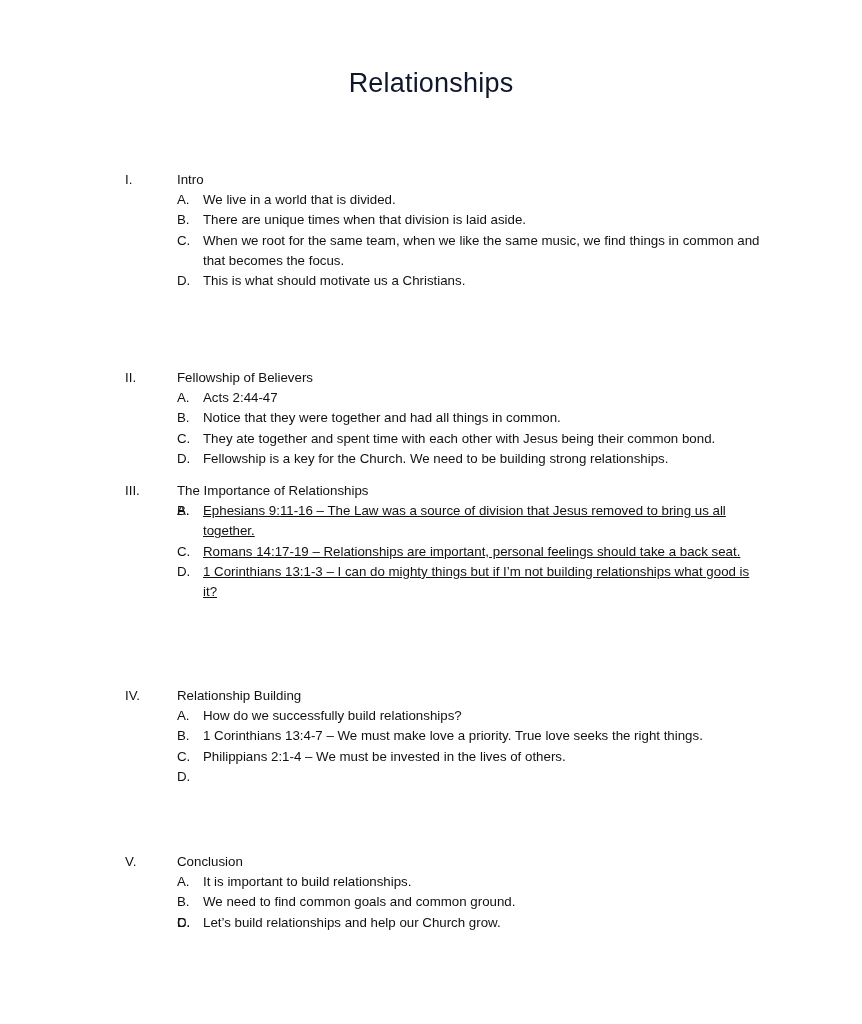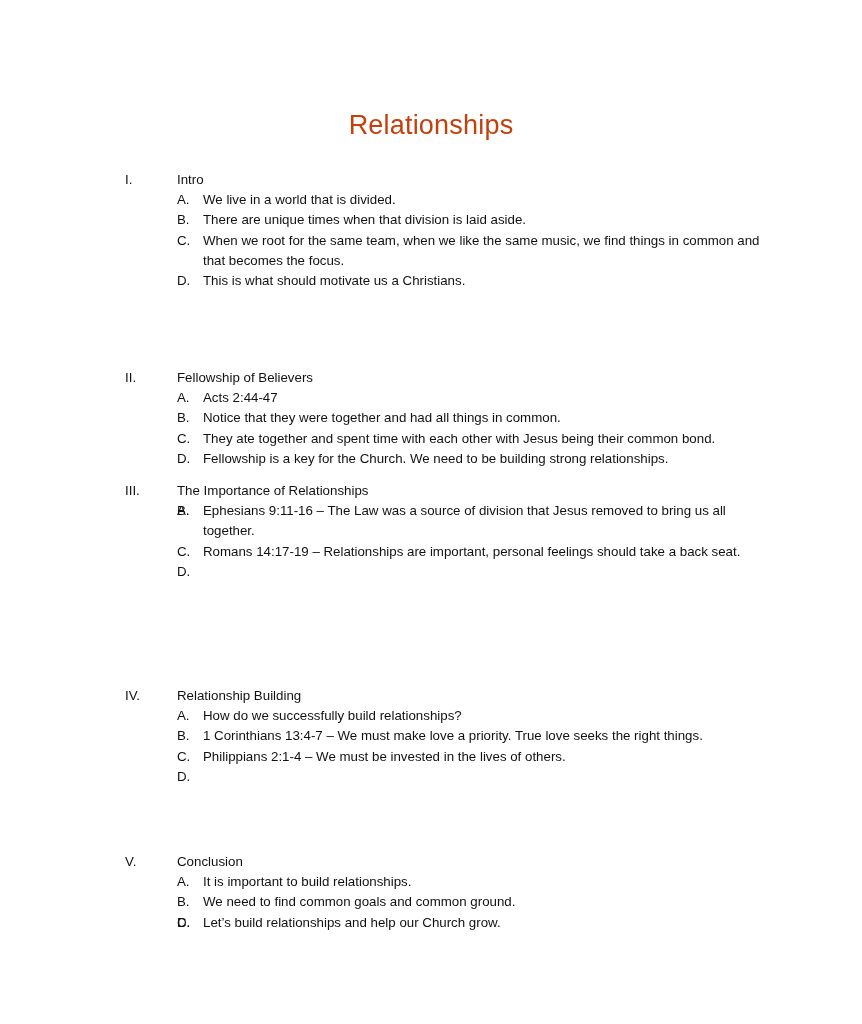--- a/index.html
+++ b/index.html
@@ -15,23 +15,22 @@
       font-family: "Liberation Sans", sans-serif;
       color: #111111;
     }
     .title {
       position: absolute;
       top: 68px;
       left: 0;
       width: 862px;
       text-align: center;
       font-size: 27px;
-      color: #c2410c;
+      color: #0f172a;
       letter-spacing: 0.2px;
-      margin-top: 42px;
     }
     .section {
       position: absolute;
       left: 0;
       width: 862px;
     }
     .sec-head {
       position: relative;
       height: 20px;
       font-size: 13.3px;
@@ -108,38 +107,39 @@
   <div class="item">
     <span class="letter">C.</span>
     <span class="item-text">They ate together and spent time with each other with Jesus being their common bond.</span>
   </div>
   <div class="item">
     <span class="letter">D.</span>
     <span class="item-text">Fellowship is a key for the Church. We need to be building strong relationships.</span>
   </div>
 </div>
 
-<div class="section" style="top:481px;">
+<div class="section" style="top:481px;text-decoration:underline;">
   <div class="sec-head">
     <span class="roman">III.</span>
     <span class="sec-title">The Importance of Relationships</span>
   </div>
   <div class="item">
     <span class="letter">A.</span>
   </div>
   <div class="item">
     <span class="letter">B.</span>
     <span class="item-text">Ephesians 9:11-16 – The Law was a source of division that Jesus removed to bring us all together.</span>
   </div>
   <div class="item">
     <span class="letter">C.</span>
     <span class="item-text">Romans 14:17-19 – Relationships are important, personal feelings should take a back seat.</span>
   </div>
   <div class="item">
     <span class="letter">D.</span>
+    <span class="item-text">1 Corinthians 13:1-3 – I can do mighty things but if I’m not building relationships what good is it?</span>
   </div>
 </div>
 
 <div class="section" style="top:686px;">
   <div class="sec-head">
     <span class="roman">IV.</span>
     <span class="sec-title">Relationship Building</span>
   </div>
   <div class="item">
     <span class="letter">A.</span>

